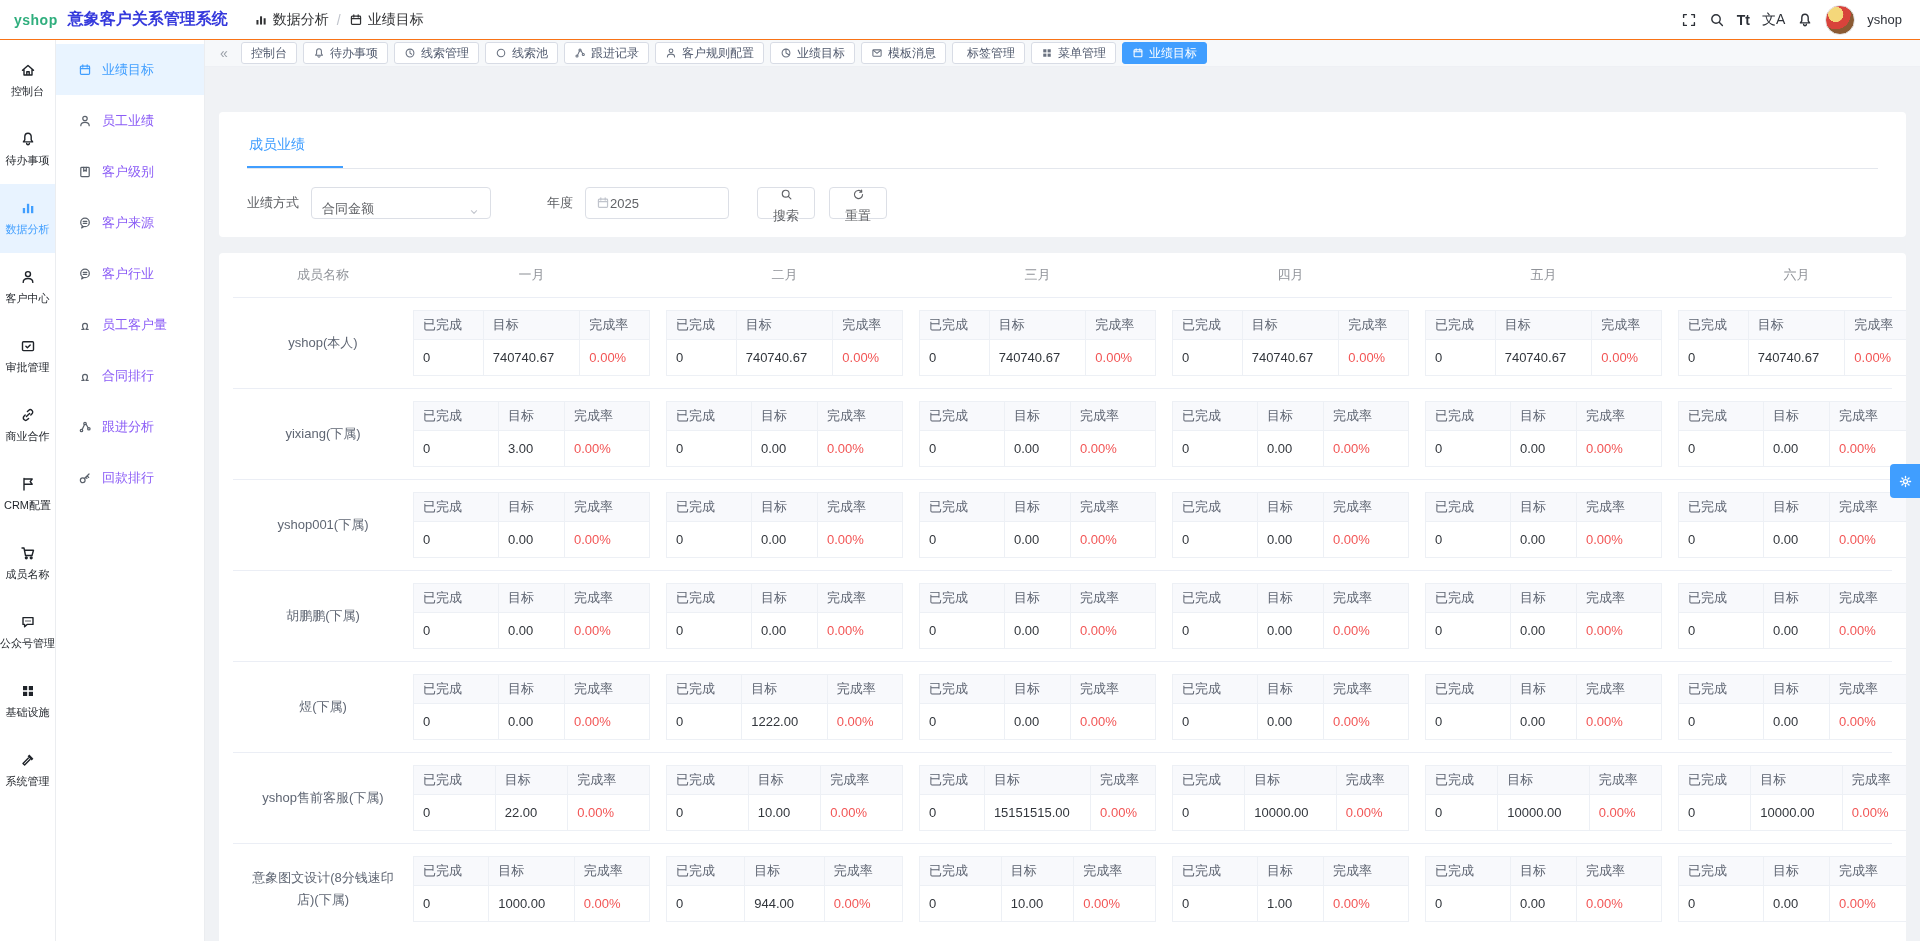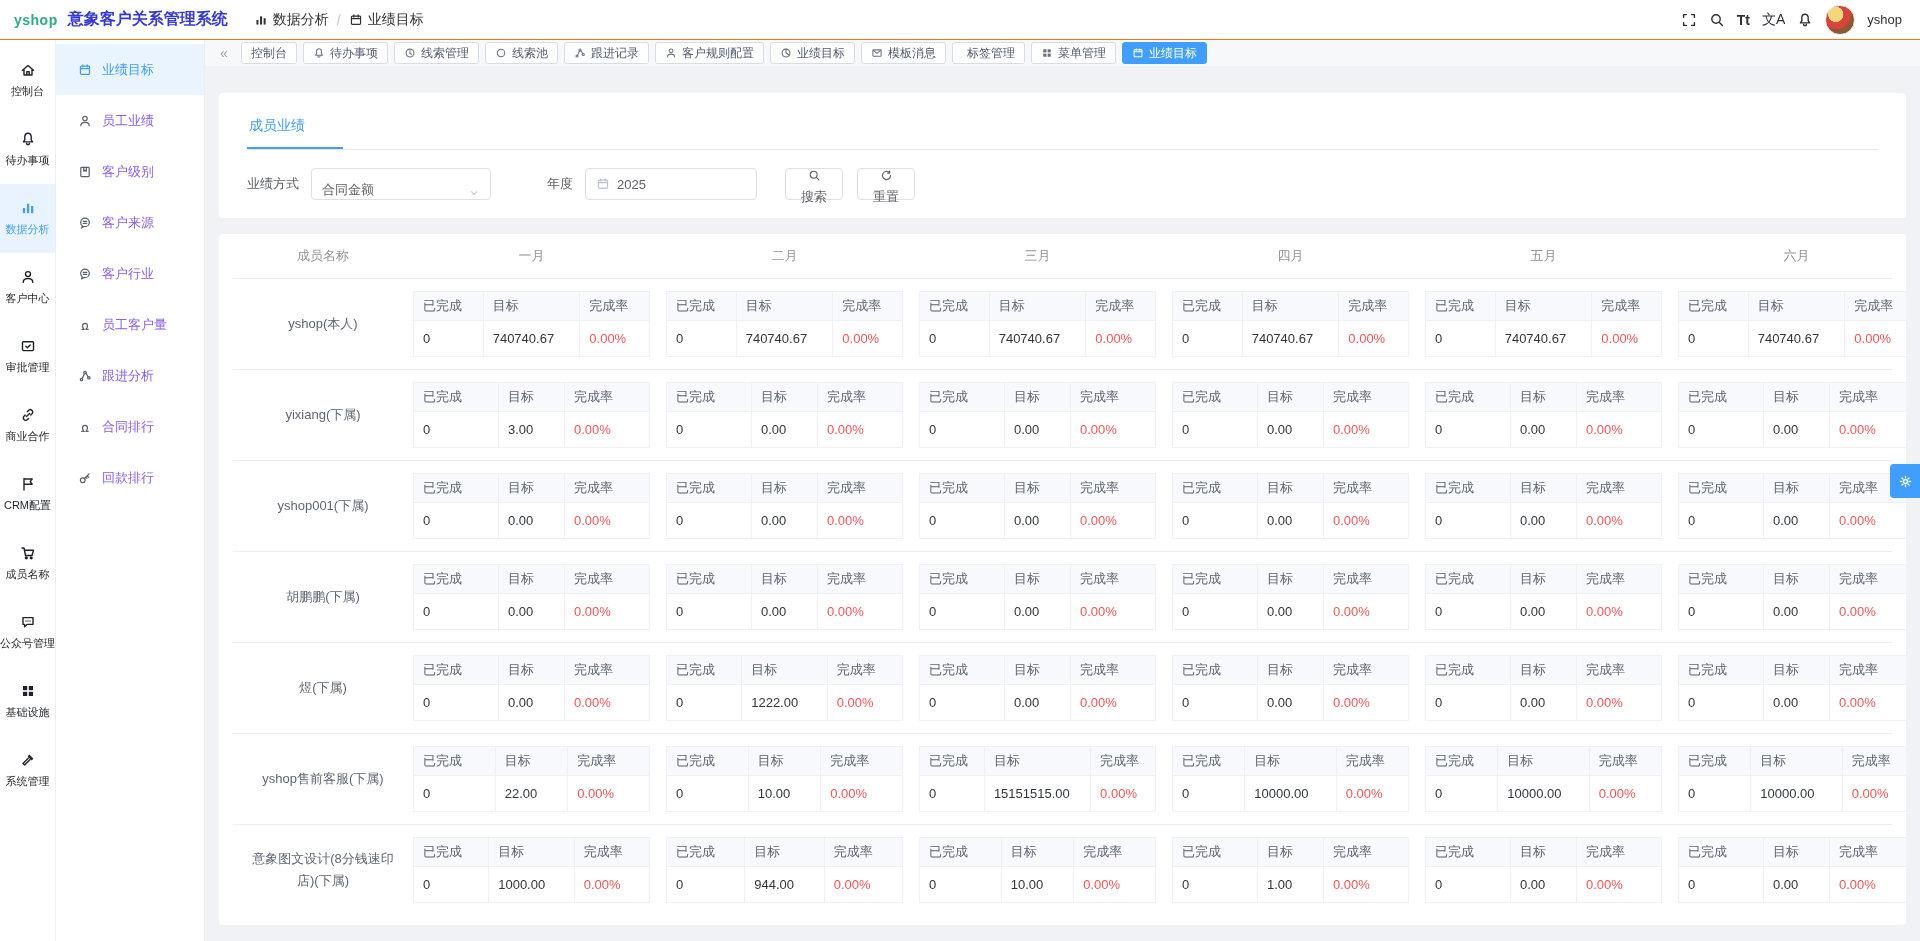--- a/index.html
+++ b/index.html
@@ -50,34 +50,34 @@
   .tab-collapse { color:#9aa0a8; font-size:14px; width:22px; text-align:center; cursor:pointer; }
   .tabs { display:flex; align-items:center; gap:6px; overflow:hidden; }
   .tab { height:22px; display:inline-flex; align-items:center; gap:5px; padding:0 9px; background:#fff;
     border:1px solid #d8dce5; border-radius:3px; font-size:12px; color:#515a6e; cursor:pointer; white-space:nowrap; }
   .tab .ico { font-size:12px; color:#6a7280; }
   .tab.active { background:#409eff; border-color:#409eff; color:#fff; }
   .tab.active .ico { color:#fff; }
 
   
   .content { padding:26px 14px 14px; flex:1; overflow:hidden; }
-  .card { background:#fff; border-radius:4px; }
+  .card { background:#fff; border-radius:4px;margin-top:19px; }
 
   .filter-card { padding:18px 28px 18px; }
   .panel-tabs { border-bottom:1px solid #e4e7ed; }
   .panel-tab { display:inline-block; font-size:14px; color:#409eff; padding:6px 2px 12px;
     border-bottom:2px solid #409eff; cursor:pointer; min-width:96px; }
   .filter-row { display:flex; align-items:center; margin-top:18px; }
   .flabel { color:#606266; font-size:13px; margin-right:12px; }
   .flabel.year { margin-left:56px; }
   .select, .input { height:32px; border:1px solid #dcdfe6; border-radius:4px; background:#fff;
     display:inline-flex; align-items:center; padding:0 10px; color:#606266; font-size:13px; cursor:pointer; }
   .select { width:180px; justify-content:space-between;align-items:flex-end; }
   .select .ico { color:#c0c4cc; font-size:12px; }
-  .input { width:172px; gap:7px; }
+  .input { width:144px; }
   .input .ico { color:#c0c4cc; font-size:14px; }
   .btn { height:32px; display:inline-flex; align-items:center; gap:6px; padding:0 15px; background:#fff;
     border:1px solid #dcdfe6; border-radius:4px; color:#606266; font-size:13px; cursor:pointer;flex-direction:column; }
   .btn .ico { font-size:13px; }
   .btn.search { margin-left:28px; }
   .btn.reset { margin-left:14px; }
 
   .table-card { margin-top:16px; padding:0 14px 10px; overflow:hidden; }
   .t-head { height:44px; display:flex; align-items:center; color:#909399; font-size:13px; }
   .t-name-col { width:180px; flex:none; text-align:center; }
@@ -313,35 +313,35 @@
           <span class="ico">
             <svg viewBox="0 0 16 16" fill="none" stroke="currentColor" stroke-width="1.4" stroke-linecap="round" stroke-linejoin="round">
               <path d="M4.4 13 H7 C5.8 11.8 5.2 10.5 5.2 9 A2.8 2.8 0 0 1 10.8 9 C10.8 10.5 10.2 11.8 9 13 H11.6"></path>
             </svg>
           </span>
           <div class="ssb-label">员工客户量</div>
         </div>
         <div class="ssb-item">
           <span class="ico">
             <svg viewBox="0 0 16 16" fill="none" stroke="currentColor" stroke-width="1.4" stroke-linecap="round" stroke-linejoin="round">
+              <path d="M4.4 13 H7 C5.8 11.8 5.2 10.5 5.2 9 A2.8 2.8 0 0 1 10.8 9 C10.8 10.5 10.2 11.8 9 13 H11.6"></path>
+            </svg>
+          </span>
+          <div class="ssb-label">合同排行</div>
+        </div>
+        <div class="ssb-item">
+          <span class="ico">
+            <svg viewBox="0 0 16 16" fill="none" stroke="currentColor" stroke-width="1.4" stroke-linecap="round" stroke-linejoin="round">
               <circle cx="4" cy="12" r="1.4"></circle>
               <circle cx="8" cy="4" r="1.4"></circle>
               <circle cx="12.4" cy="10" r="1.4"></circle>
               <path d="M4.8 10.8 L7.3 5.3 M9.3 4.9 L11.5 8.8"></path>
             </svg>
           </span>
           <div class="ssb-label">跟进分析</div>
-        </div>
-        <div class="ssb-item">
-          <span class="ico">
-            <svg viewBox="0 0 16 16" fill="none" stroke="currentColor" stroke-width="1.4" stroke-linecap="round" stroke-linejoin="round">
-              <path d="M4.4 13 H7 C5.8 11.8 5.2 10.5 5.2 9 A2.8 2.8 0 0 1 10.8 9 C10.8 10.5 10.2 11.8 9 13 H11.6"></path>
-            </svg>
-          </span>
-          <div class="ssb-label">合同排行</div>
         </div>
         <div class="ssb-item">
           <span class="ico">
             <svg viewBox="0 0 16 16" fill="none" stroke="currentColor" stroke-width="1.4" stroke-linecap="round" stroke-linejoin="round">
               <circle cx="5.4" cy="10.6" r="2.7"></circle>
               <path d="M7.4 8.6 L12.6 3.4 M10.4 5.6 L12.2 7.4 M8.9 7.1 L10.2 8.4"></path>
             </svg>
           </span>
           <div class="ssb-label">回款排行</div>
         </div>

